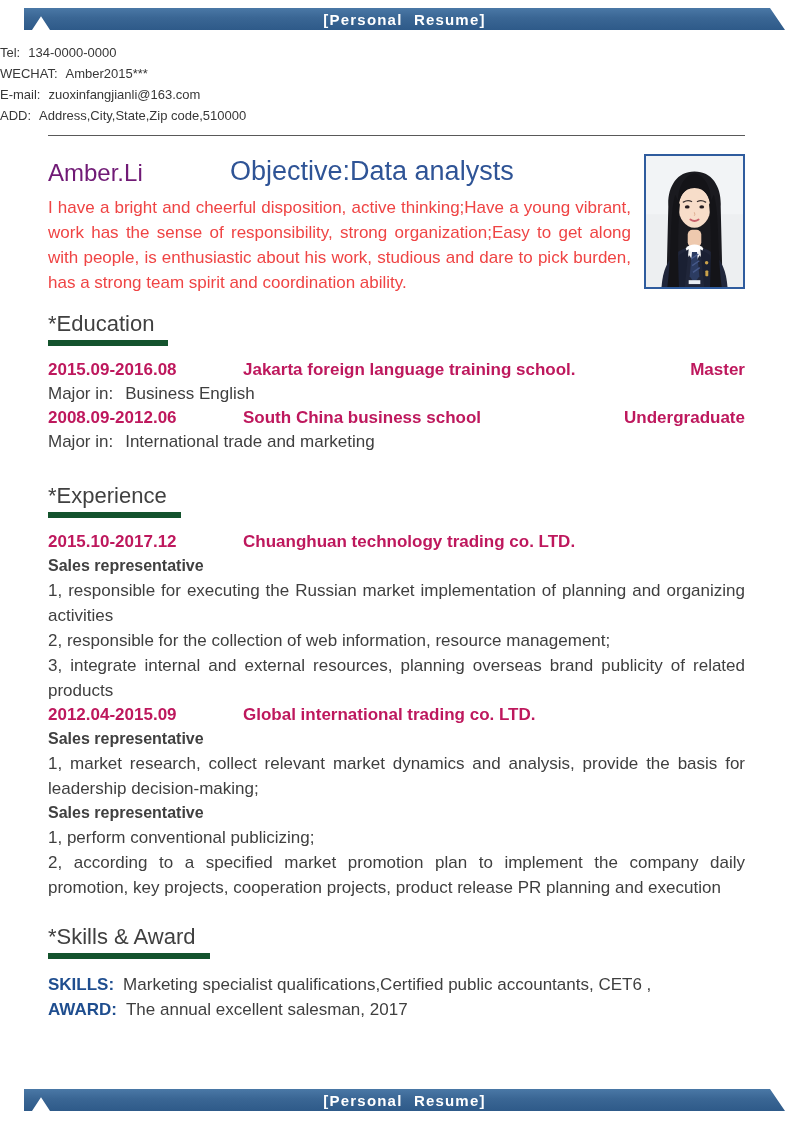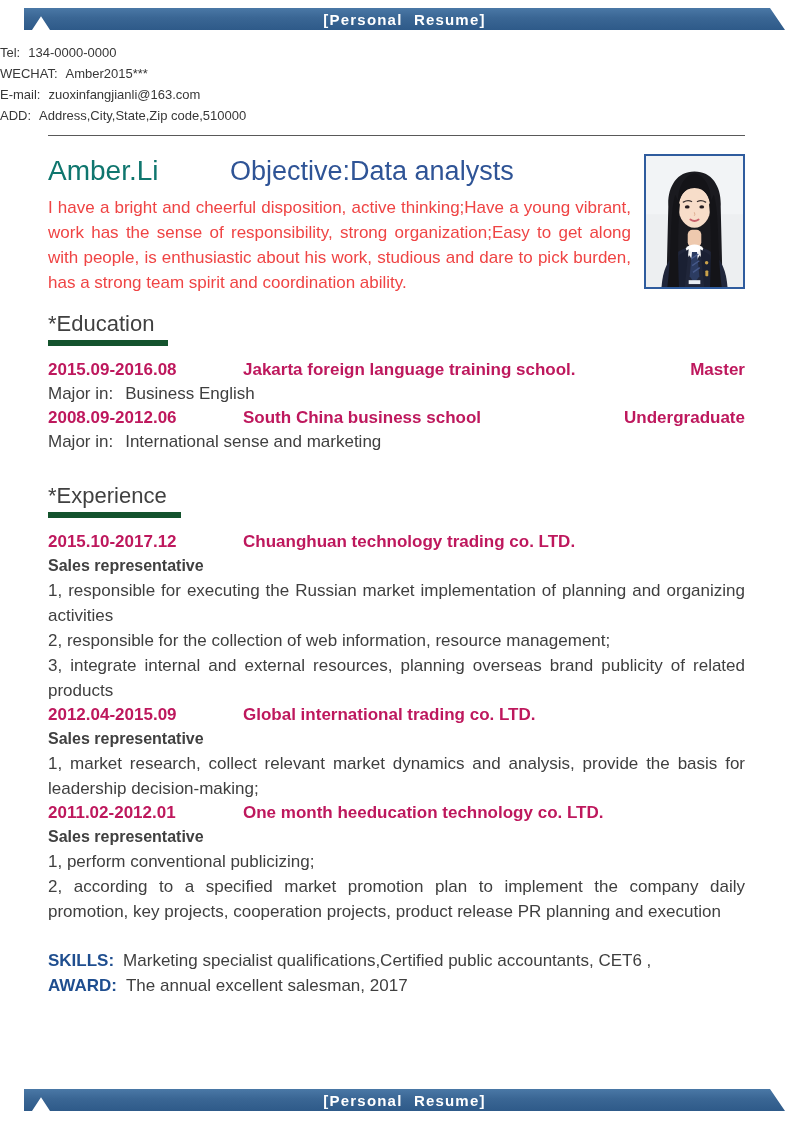--- a/index.html
+++ b/index.html
@@ -26,21 +26,21 @@
   
   .contact { padding-top:42px; text-align:left; font-size:13px; color:#373737; }
   .contact-line { line-height:21px; }
   .contact-line .label { margin-right:8px; }
   .divider { margin:9px 48px 0; border:none; border-top:1px solid #595959; height:0; }
   
   .content { padding:0 48px; }
   .intro { display:flex; gap:13px; margin-top:15px; }
   .intro-text { flex:1; min-width:0; }
   .title-row { display:flex; align-items:flex-end; height:36px; }
-  .name { font-size:28px; color:#0f766e; width:182px; flex:none; }
+  .name { font-size:24px; color:#701a75; width:182px; flex:none; }
   .objective { font-size:27px; color:#2F5496; }
   .summary { margin-top:8px; font-size:17px; line-height:25px; color:#ef4444; text-align:justify; }
   .photo-frame { flex:none; width:101px; height:135px; border:2px solid #2F5C9E; margin-top:3px; background:#eef0f2; }
   .photo-frame svg { display:block; width:100%; height:100%; }
   
   .section { margin-top:16px; }
   .section.exp { margin-top:29px; }
   .section.skills { margin-top:24px; }
   .section-h {
     display:inline-block; font-size:22px; color:#404040;
@@ -152,21 +152,21 @@
         </div>
         <div class="major">
           <span class="label">Major in:</span><span>Business English</span>
         </div>
         <div class="entry-row">
           <span>2008.09-2012.06</span>
           <span>South China business school</span>
           <span class="degree">Undergraduate</span>
         </div>
         <div class="major">
-          <span class="label">Major in:</span><span>International sense and marketing</span>
+          <span class="label">Major in:</span><span>International trade and marketing</span>
         </div>
       </div>
     </div>
 
     <div class="section exp">
       <div class="section-h">*Experience</div>
       <div class="entries">
 
         <div class="entry-row">
           <span>2015.10-2017.12</span>
@@ -177,32 +177,29 @@
         <div class="duty">2, responsible for the collection of web information, resource management;</div>
         <div class="duty">3, integrate internal and external resources, planning overseas brand publicity of related products</div>
 
         <div class="entry-row">
           <span>2012.04-2015.09</span>
           <span>Global international trading co. LTD.</span>
         </div>
         <div class="role">Sales representative</div>
         <div class="duty">1, market research, collect relevant market dynamics and analysis, provide the basis for leadership decision-making;</div>
 
-        <div class="entry-row">
-          <span>2011.02-2012.01</span>
-          <span>One month heeducation technology co. LTD.</span>
-        </div>
         <div class="role">Sales representative</div>
         <div class="duty">1, perform conventional publicizing;</div>
         <div class="duty">2, according to a specified market promotion plan to implement the company daily promotion, key projects, cooperation projects, product release PR planning and execution</div>
 
       </div>
     </div>
 
     <div class="section skills">
+      <div class="section-h">*Skills &amp; Award</div>
       <div class="skill-line first">
         <span class="skill-label">SKILLS:</span><span>Marketing specialist qualifications,Certified public accountants, CET6 ,</span>
       </div>
       <div class="skill-line">
         <span class="skill-label">AWARD:</span><span>The annual excellent salesman, 2017</span>
       </div>
     </div>
 
   </div>
 

